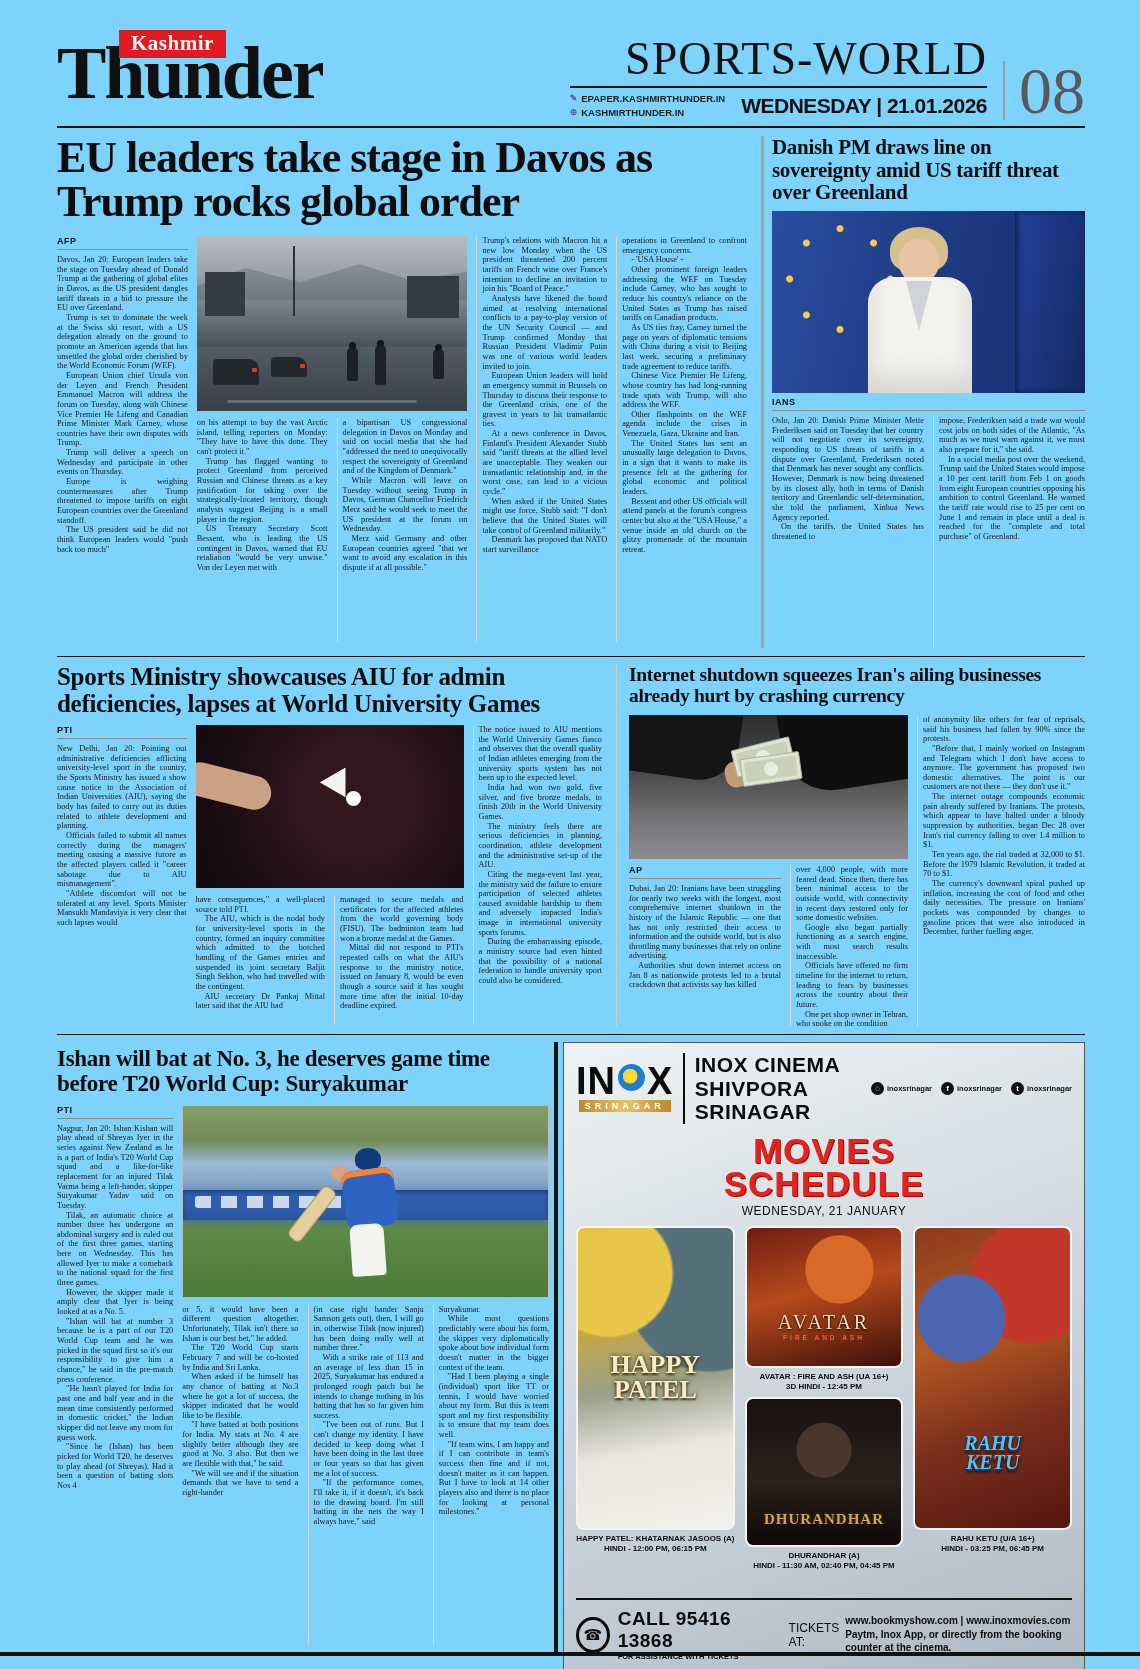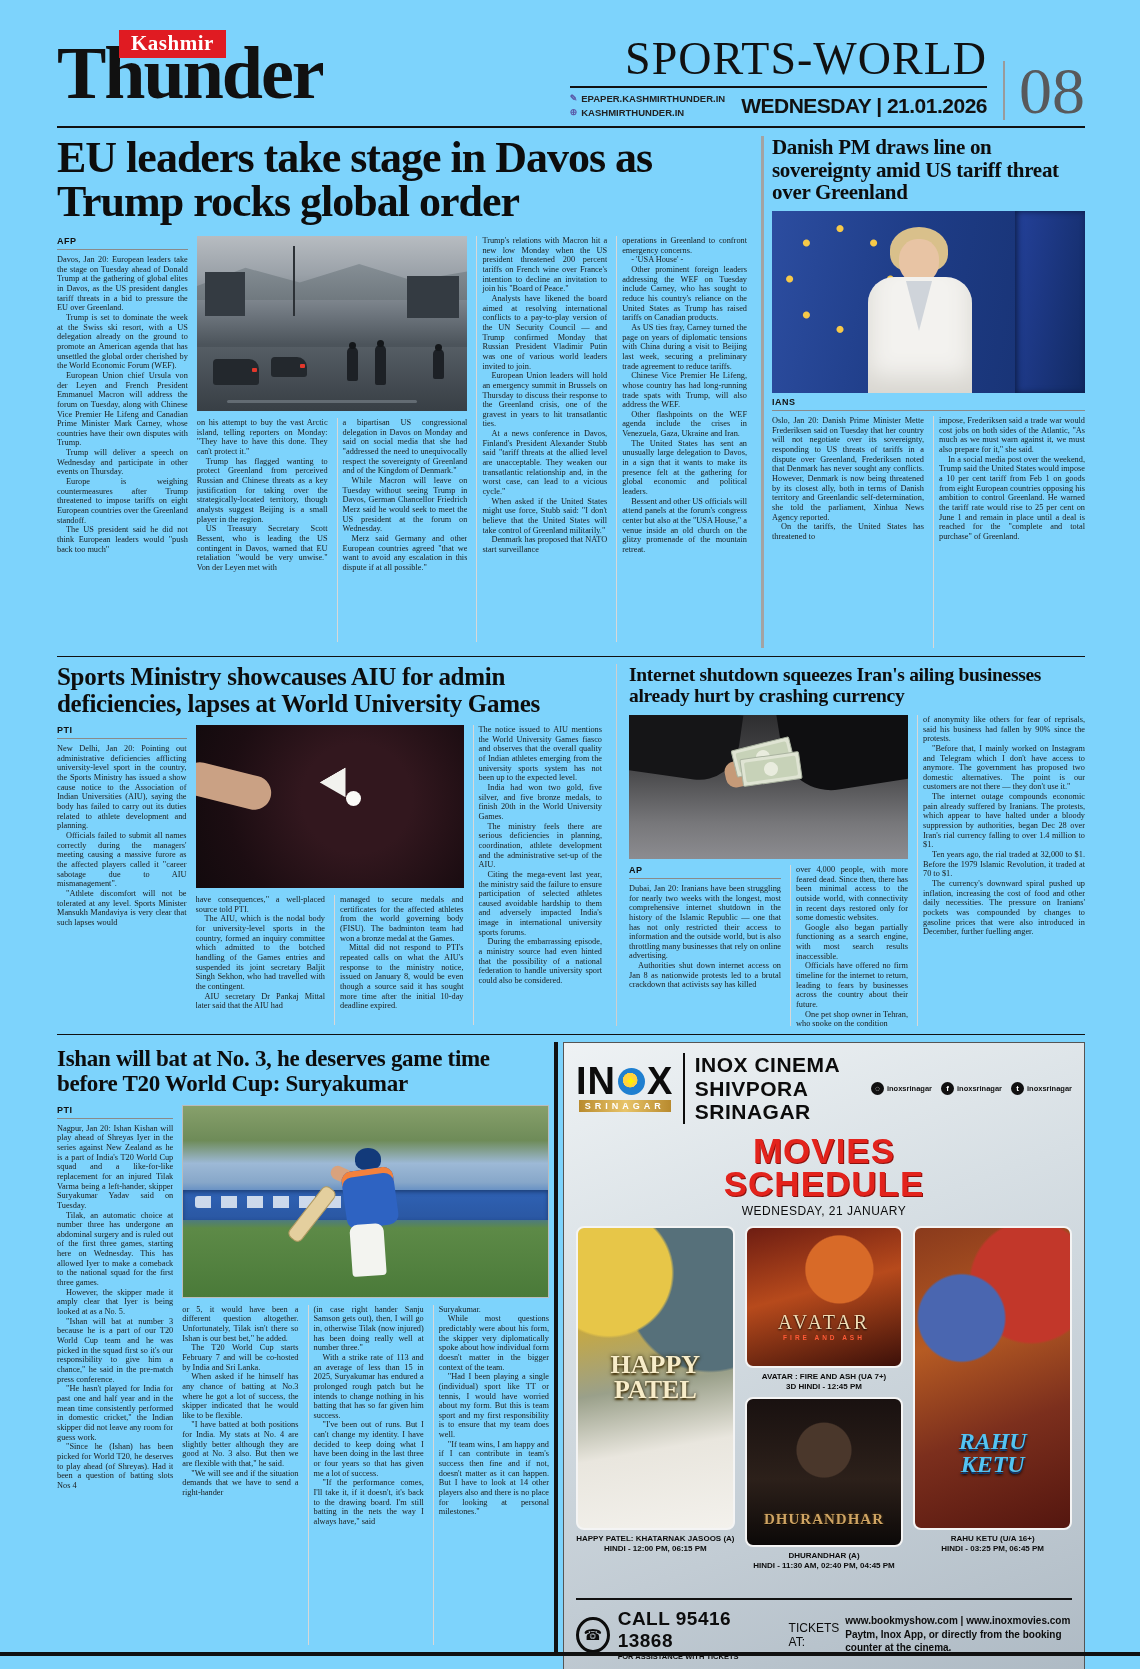--- a/index.html
+++ b/index.html
@@ -89,21 +89,21 @@
   .ishan-c3{grid-column:3;grid-row:2;}
   .ishan-c4{grid-column:4;grid-row:2;}
   .vbar{background:#111;width:4px;height:96%;justify-self:center;}
 
   
   .ad{box-sizing:border-box;height:630px;border:1px solid #555;
     background:linear-gradient(160deg,#eef2f4 0%,#d7dfe4 35%,#c2ccd4 70%,#aebac4 100%);
     font-family:"Liberation Sans",sans-serif;padding:10px 12px;display:flex;flex-direction:column;}
   .ad-head{display:flex;align-items:center;gap:10px;}
   .inox-logo{display:flex;flex-direction:column;align-items:center;}
-  .inox-word{display:flex;align-items:center;font-weight:900;font-size:38px;color:#0c0c0c;
+  .inox-word{display:flex;align-items:flex-start;font-weight:900;font-size:38px;color:#0c0c0c;
     letter-spacing:1px;line-height:.9;font-family:"Liberation Sans",sans-serif;}
   .star-o{width:27px;height:27px;border-radius:50%;margin:0 2px;
     background:radial-gradient(circle at 45% 45%,#ffd23f 0 34%,#1e7fd0 36% 100%);
     display:flex;align-items:center;justify-content:center;}
   .star-o .star{color:#fff200;font-size:13px;line-height:1;}
   .inox-srinagar{margin-top:2px;background:linear-gradient(90deg,#b88a2e,#e8c469,#b88a2e);
     color:#fff;font-weight:bold;font-size:9px;letter-spacing:4px;padding:1px 6px;}
   .ad-vline{width:2px;align-self:stretch;background:#0c0c0c;}
   .ad-title{font-weight:900;font-size:21px;line-height:1.12;color:#0c0c0c;letter-spacing:.5px;}
   .socials{margin-left:auto;display:flex;gap:9px;align-items:center;}
@@ -134,21 +134,21 @@
   .poster.dhur{height:146px;background:
     radial-gradient(circle at 50% 35%,#4a372b 0 22%,transparent 23%),
     linear-gradient(180deg,#191110 0%,#2c201a 55%,#0c0908 100%);}
   .dh-title{font-family:"Liberation Serif",serif;font-weight:bold;font-size:15px;letter-spacing:1px;
     color:#cfa463;text-shadow:0 1px 1px #000,0 0 3px #6b4a1c;margin-top:96px;}
   .poster.rahu{height:300px;background:
     radial-gradient(circle at 30% 30%,#4a66b0 0 18%,transparent 19%),
     radial-gradient(circle at 75% 18%,#c2372a 0 22%,transparent 23%),
     linear-gradient(160deg,#8a3a1c 0%,#b65b23 35%,#7c2f1d 65%,#54160f 100%);}
   .rk-title{font-family:"Liberation Serif",serif;font-weight:bold;font-style:italic;
-    font-size:24px;line-height:.95;width:70px;margin-top:150px;
+    font-size:20px;line-height:.95;width:70px;margin-top:150px;
     color:#55c3f0;text-shadow:0 2px 0 #123a6e,0 3px 3px #000;}
   .ad-rule{border-top:2.5px solid #111;margin:8px 0 8px;}
   .ad-foot{display:flex;align-items:center;gap:10px;}
   .call{display:flex;align-items:center;gap:8px;}
   .ph-ic{width:30px;height:30px;border:3px solid #0c0c0c;border-radius:50%;display:flex;
     align-items:center;justify-content:center;font-size:15px;color:#0c0c0c;background:transparent;}
   .call-num{font-weight:900;font-size:19px;color:#0c0c0c;letter-spacing:.5px;}
   .call-sub{font-weight:bold;font-size:7.5px;color:#0c0c0c;}
   .tickets{display:flex;align-items:center;gap:6px;margin-left:auto;}
   .tk-label{font-size:12px;color:#0c0c0c;}
@@ -519,21 +519,21 @@
             <div>HAPPY PATEL: KHATARNAK JASOOS (A)</div>
             <div>HINDI - 12:00 PM, 06:15 PM</div>
           </div>
         </div>
         <div class="pcol">
           <div class="poster avatar">
             <div class="av-title">AVATAR</div>
             <div class="av-sub">FIRE AND ASH</div>
           </div>
           <div class="pcap">
-            <div>AVATAR : FIRE AND ASH (UA 7+)</div>
+            <div>AVATAR : FIRE AND ASH (UA 16+)</div>
             <div>3D HINDI - 12:45 PM</div>
           </div>
           <div class="poster dhur">
             <div class="dh-title">DHURANDHAR</div>
           </div>
           <div class="pcap">
             <div>DHURANDHAR (A)</div>
             <div>HINDI - 11:30 AM, 02:40 PM, 04:45 PM</div>
           </div>
         </div>

